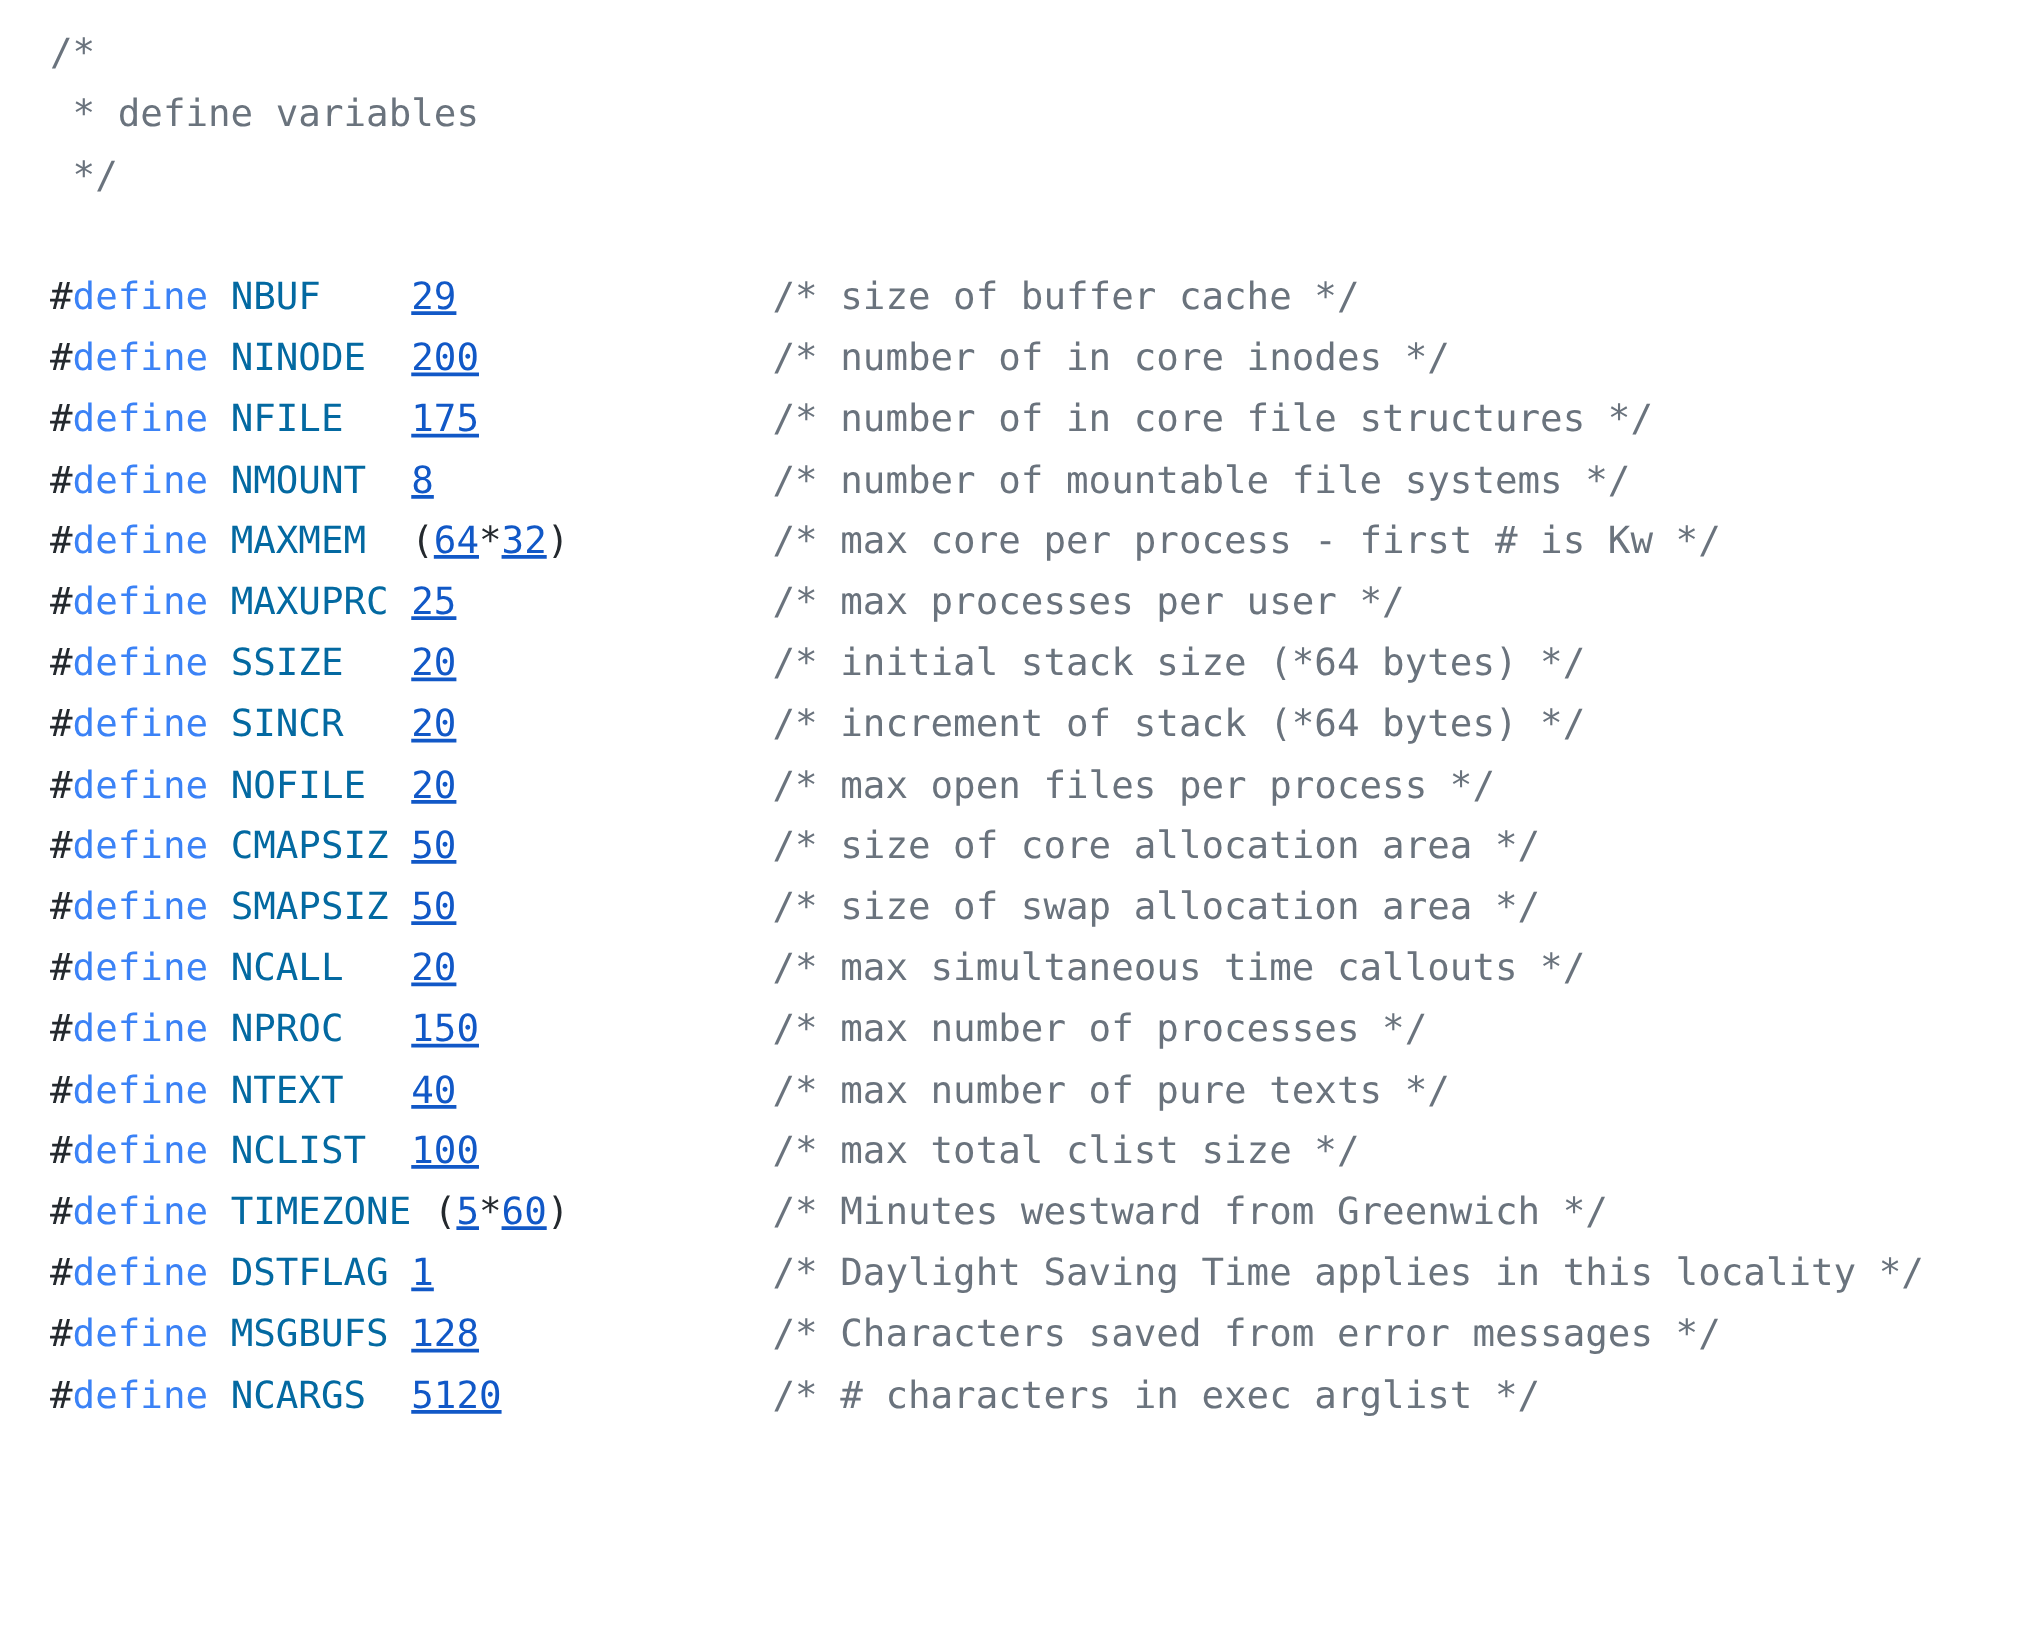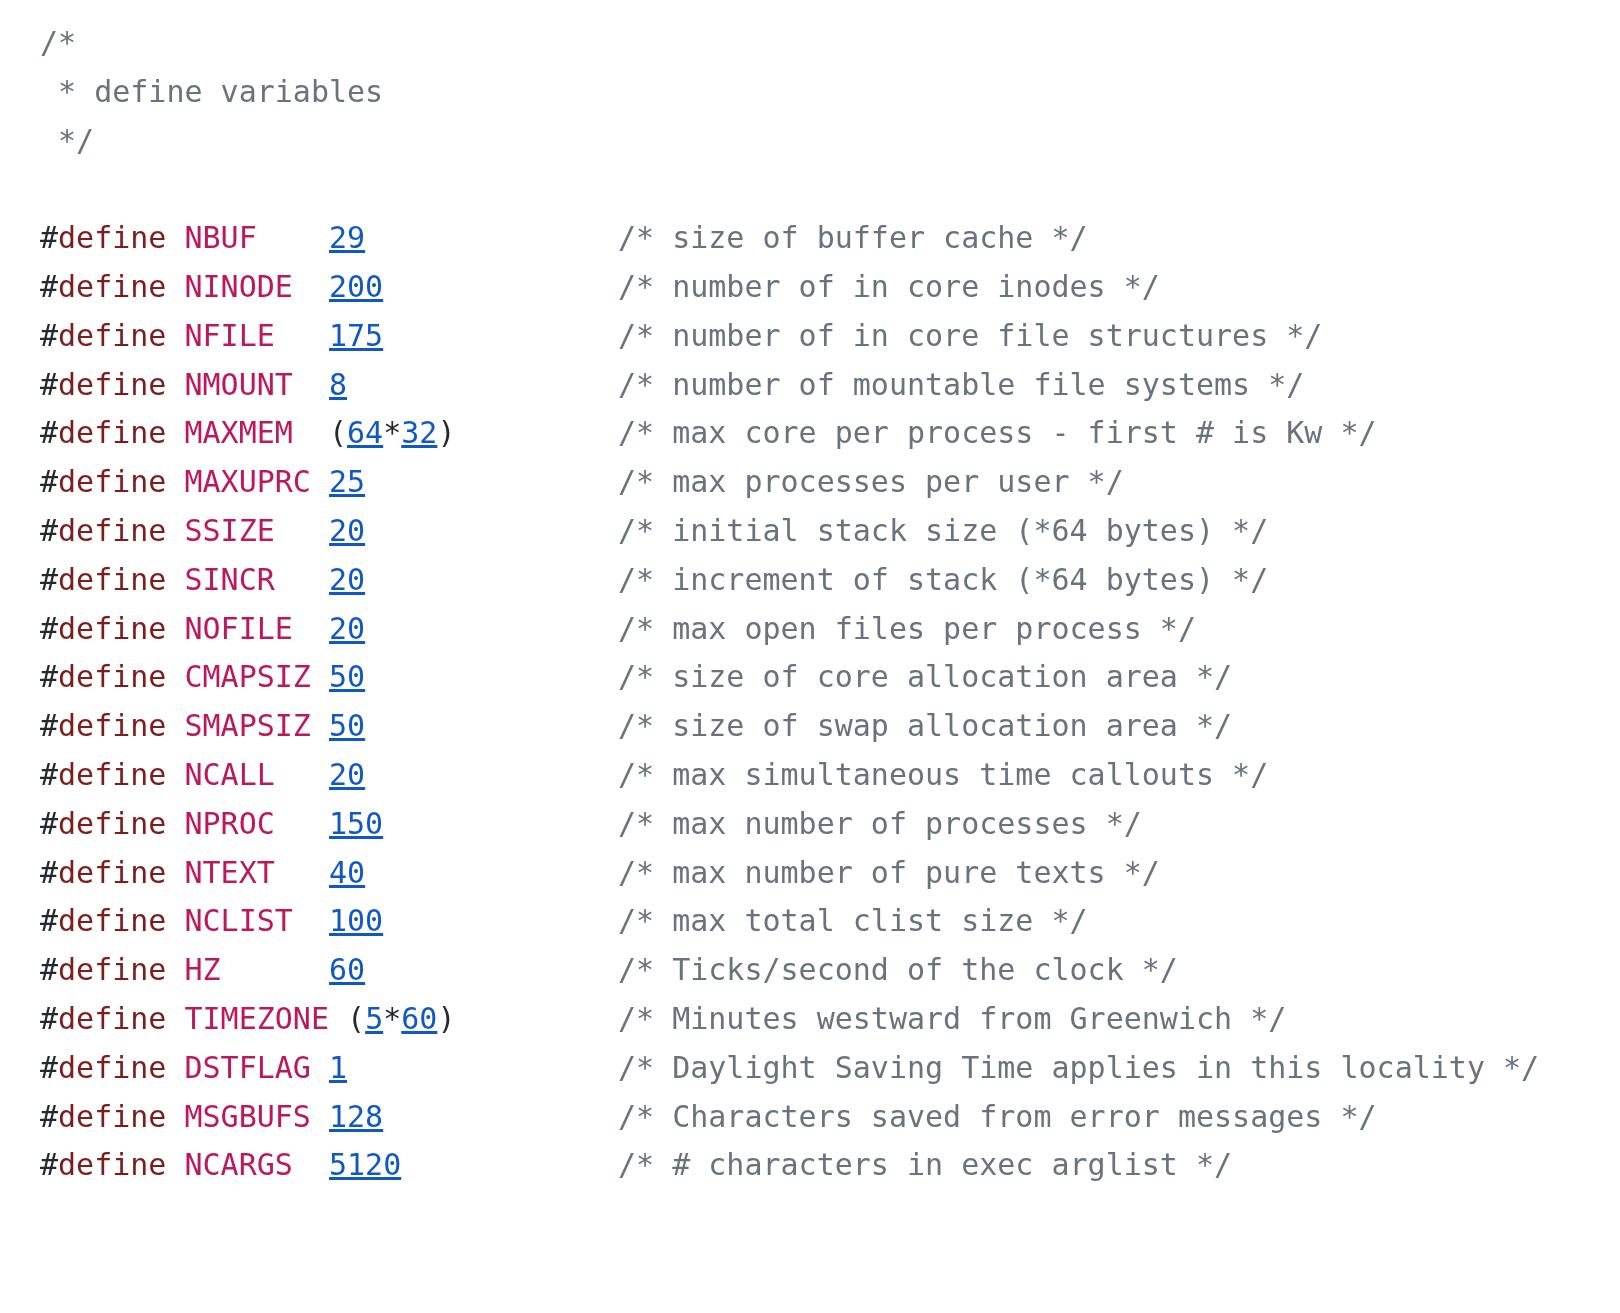--- a/index.html
+++ b/index.html
@@ -21,22 +21,22 @@
     font-size: 30px;
     line-height: 48.8px;
     color: #24292e;
     font-weight: 500;
   }
   .line {
     white-space: pre;
     height: 48.8px;
   }
   .tok-plain   { color: #24292e; }
-  .tok-keyword { color: #7f1d1d; }
-  .tok-name    { color: #be185d; }
+  .tok-keyword { color: #3b82f6; }
+  .tok-name    { color: #0369a1; }
   .tok-number  { color: #1158c7; text-decoration: underline; }
   .tok-comment { color: #6a737d; }
 </style>
 </head>
 <body>
 
 <div id="screen">
   <div class="code" id="code-root">
       <div class="line"><span class="tok-comment">/*</span></div>
       <div class="line"><span class="tok-comment"> * define variables</span></div>
@@ -50,19 +50,18 @@
       <div class="line"><span class="tok-plain">#</span><span class="tok-keyword">define</span><span class="tok-plain"> </span><span class="tok-name">MAXUPRC</span><span class="tok-plain"> </span><span class="tok-number">25</span><span class="tok-plain">              </span><span class="tok-comment">/* max processes per user */</span></div>
       <div class="line"><span class="tok-plain">#</span><span class="tok-keyword">define</span><span class="tok-plain"> </span><span class="tok-name">SSIZE</span><span class="tok-plain">   </span><span class="tok-number">20</span><span class="tok-plain">              </span><span class="tok-comment">/* initial stack size (*64 bytes) */</span></div>
       <div class="line"><span class="tok-plain">#</span><span class="tok-keyword">define</span><span class="tok-plain"> </span><span class="tok-name">SINCR</span><span class="tok-plain">   </span><span class="tok-number">20</span><span class="tok-plain">              </span><span class="tok-comment">/* increment of stack (*64 bytes) */</span></div>
       <div class="line"><span class="tok-plain">#</span><span class="tok-keyword">define</span><span class="tok-plain"> </span><span class="tok-name">NOFILE</span><span class="tok-plain">  </span><span class="tok-number">20</span><span class="tok-plain">              </span><span class="tok-comment">/* max open files per process */</span></div>
       <div class="line"><span class="tok-plain">#</span><span class="tok-keyword">define</span><span class="tok-plain"> </span><span class="tok-name">CMAPSIZ</span><span class="tok-plain"> </span><span class="tok-number">50</span><span class="tok-plain">              </span><span class="tok-comment">/* size of core allocation area */</span></div>
       <div class="line"><span class="tok-plain">#</span><span class="tok-keyword">define</span><span class="tok-plain"> </span><span class="tok-name">SMAPSIZ</span><span class="tok-plain"> </span><span class="tok-number">50</span><span class="tok-plain">              </span><span class="tok-comment">/* size of swap allocation area */</span></div>
       <div class="line"><span class="tok-plain">#</span><span class="tok-keyword">define</span><span class="tok-plain"> </span><span class="tok-name">NCALL</span><span class="tok-plain">   </span><span class="tok-number">20</span><span class="tok-plain">              </span><span class="tok-comment">/* max simultaneous time callouts */</span></div>
       <div class="line"><span class="tok-plain">#</span><span class="tok-keyword">define</span><span class="tok-plain"> </span><span class="tok-name">NPROC</span><span class="tok-plain">   </span><span class="tok-number">150</span><span class="tok-plain">             </span><span class="tok-comment">/* max number of processes */</span></div>
       <div class="line"><span class="tok-plain">#</span><span class="tok-keyword">define</span><span class="tok-plain"> </span><span class="tok-name">NTEXT</span><span class="tok-plain">   </span><span class="tok-number">40</span><span class="tok-plain">              </span><span class="tok-comment">/* max number of pure texts */</span></div>
       <div class="line"><span class="tok-plain">#</span><span class="tok-keyword">define</span><span class="tok-plain"> </span><span class="tok-name">NCLIST</span><span class="tok-plain">  </span><span class="tok-number">100</span><span class="tok-plain">             </span><span class="tok-comment">/* max total clist size */</span></div>
-      <div class="line"><span class="tok-plain">#</span><span class="tok-keyword">define</span><span class="tok-plain"> </span><span class="tok-name">HZ</span><span class="tok-plain">      </span><span class="tok-number">60</span><span class="tok-plain">              </span><span class="tok-comment">/* Ticks/second of the clock */</span></div>
       <div class="line"><span class="tok-plain">#</span><span class="tok-keyword">define</span><span class="tok-plain"> </span><span class="tok-name">TIMEZONE</span><span class="tok-plain"> </span><span class="tok-plain">(</span><span class="tok-number">5</span><span class="tok-plain">*</span><span class="tok-number">60</span><span class="tok-plain">)</span><span class="tok-plain">         </span><span class="tok-comment">/* Minutes westward from Greenwich */</span></div>
       <div class="line"><span class="tok-plain">#</span><span class="tok-keyword">define</span><span class="tok-plain"> </span><span class="tok-name">DSTFLAG</span><span class="tok-plain"> </span><span class="tok-number">1</span><span class="tok-plain">               </span><span class="tok-comment">/* Daylight Saving Time applies in this locality */</span></div>
       <div class="line"><span class="tok-plain">#</span><span class="tok-keyword">define</span><span class="tok-plain"> </span><span class="tok-name">MSGBUFS</span><span class="tok-plain"> </span><span class="tok-number">128</span><span class="tok-plain">             </span><span class="tok-comment">/* Characters saved from error messages */</span></div>
       <div class="line"><span class="tok-plain">#</span><span class="tok-keyword">define</span><span class="tok-plain"> </span><span class="tok-name">NCARGS</span><span class="tok-plain">  </span><span class="tok-number">5120</span><span class="tok-plain">            </span><span class="tok-comment">/* # characters in exec arglist */</span></div>
     </div>
 </div>
 
 </body></html>

